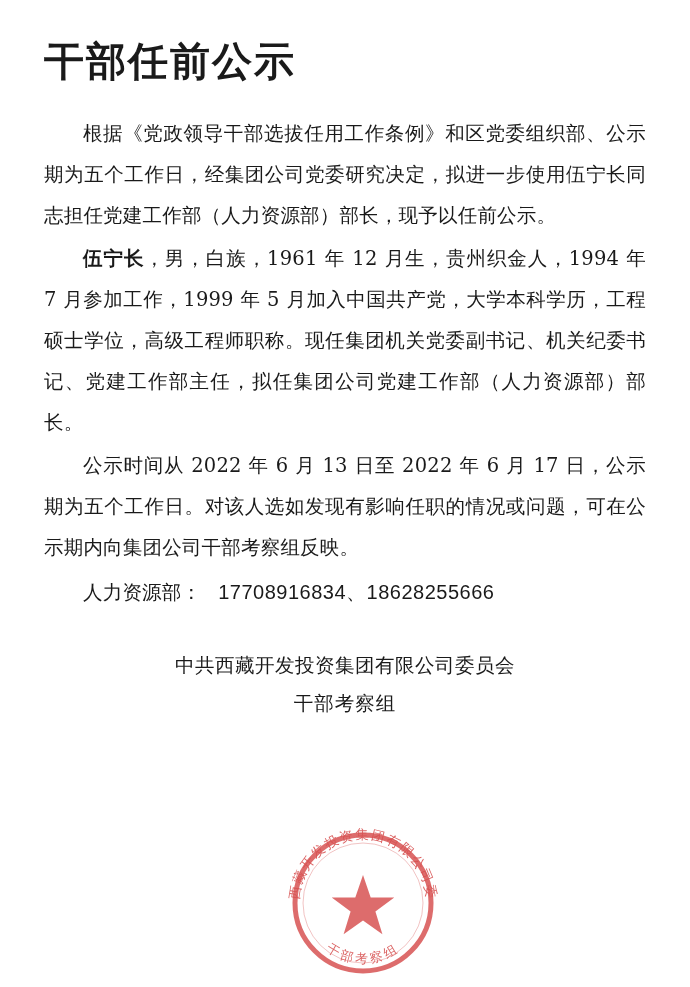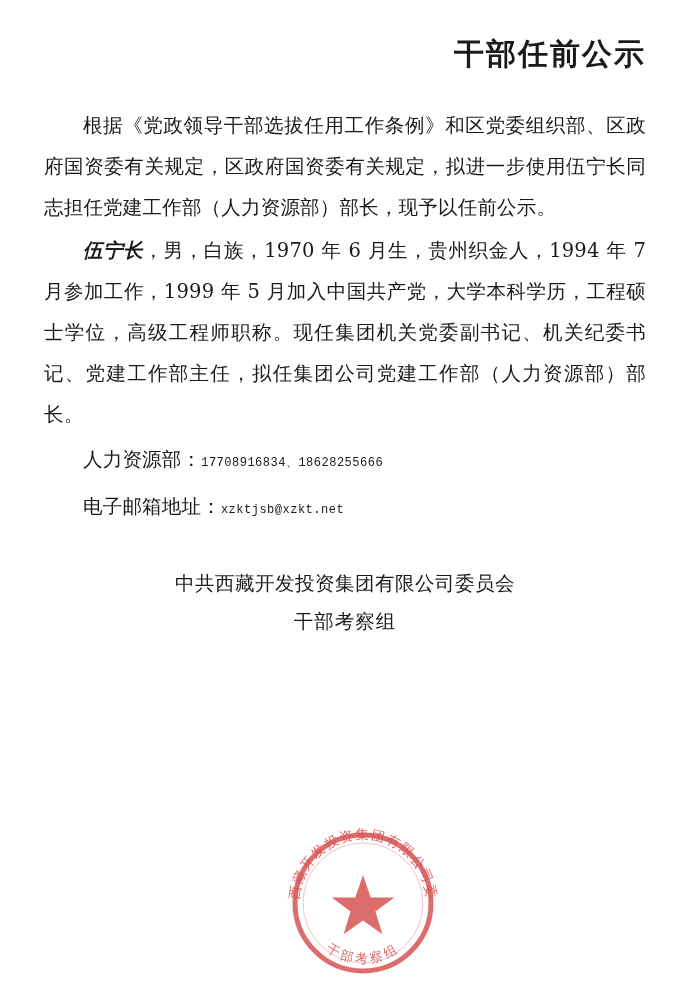--- a/index.html
+++ b/index.html
@@ -16,42 +16,41 @@
     overflow: hidden;
   }
   .page {
     position: relative;
     width: 690px;
     height: 987px;
     box-sizing: border-box;
     padding: 0 44px;
   }
   .doc-title {
-    text-align: right;
-    font-size: 30px;
+    text-align: left;
+    font-size: 40px;
     font-weight: bold;
     letter-spacing: 2px;
     margin-top: 34px;
-    margin-bottom: 30px;
+    margin-bottom: 24px;
     font-family: "DejaVu Serif", "Liberation Serif", serif;
   }
   .para {
     font-size: 19.5px;
     line-height: 41px;
     text-align: justify;
     text-justify: inter-ideograph;
     margin: 0 0 2px 0;
     letter-spacing: 0.2px;
   }
   .para.indent {
     text-indent: 39px;
   }
   .para .lead {
     font-weight: bold;
-    font-style: italic;
   }
   .contact-block {
     margin-top: 4px;
   }
   .sign-block {
     margin-top: 34px;
     text-align: center;
     font-size: 19.5px;
     line-height: 38px;
     position: relative;
@@ -75,42 +74,43 @@
     left: 277px;
     top: 783px;
     width: 172px;
     height: 172px;
     z-index: 1;
     pointer-events: none;
     opacity: 0.78;
   }
   .seal svg { display: block; }
   .mono {
-    font-family: Liberation Mono, monospace;
-    font-size: 12px;
+    font-family: Liberation Sans, sans-serif;
+    font-size: 20px;
     letter-spacing: 0.5px;
+    margin-left: 17px;
   }
 </style>
 </head>
 <body>
 
 <div class="page">
 
   <h1 class="doc-title">干部任前公示</h1>
 
-  <p class="para indent">根据《党政领导干部选拔任用工作条例》和区党委组织部、区政府国资委有关规定，区政府国资委有关规定，拟进一步使用伍宁长同志担任党建工作部（人力资源部）部长，现予以任前公示。</p>
+  <p class="para indent">根据《党政领导干部选拔任用工作条例》和区党委组织部、公示期为五个工作日，经集团公司党委研究决定，拟进一步使用伍宁长同志担任党建工作部（人力资源部）部长，现予以任前公示。</p>
 
-  <p class="para indent"><span class="lead">伍宁长</span><span>，男，白族，1970 年 6 月生，贵州织金人，1994 年 7 月参加工作，1999 年 5 月加入中国共产党，大学本科学历，工程硕士学位，高级工程师职称。现任集团机关党委副书记、机关纪委书记、党建工作部主任，拟任集团公司党建工作部（人力资源部）部长。</span></p>
+  <p class="para indent"><span class="lead">伍宁长</span><span>，男，白族，1961 年 12 月生，贵州织金人，1994 年 7 月参加工作，1999 年 5 月加入中国共产党，大学本科学历，工程硕士学位，高级工程师职称。现任集团机关党委副书记、机关纪委书记、党建工作部主任，拟任集团公司党建工作部（人力资源部）部长。</span></p>
 
+  <p class="para indent">公示时间从 2022 年 6 月 13 日至 2022 年 6 月 17 日，公示期为五个工作日。对该人选如发现有影响任职的情况或问题，可在公示期内向集团公司干部考察组反映。</p>
 
   <div class="contact-block">
     <p class="para indent"><span>人力资源部：</span><span class="mono">17708916834、18628255666</span></p>
 
 
-    <p class="para indent"><span>电子邮箱地址：</span><span class="mono">xzktjsb@xzkt.net</span></p>
   </div>
 
   <div class="seal">
     <svg viewBox="0 0 172 172" width="172" height="172" xmlns="http://www.w3.org/2000/svg">
       <defs>
         <path id="sealArcOuter" d="M 86,86 m -66,0 a 66,66 0 1,1 132,0 a 66,66 0 1,1 -132,0"></path>
         <path id="sealArcTop" d="M 22,86 a 64,64 0 0 1 128,0"></path>
         <path id="sealArcBottom" d="M 26,86 a 60,60 0 0 0 120,0"></path>
       </defs>
       <circle cx="86" cy="86" r="68" fill="none" stroke="#cc2222" stroke-width="5" opacity="0.85"></circle>

